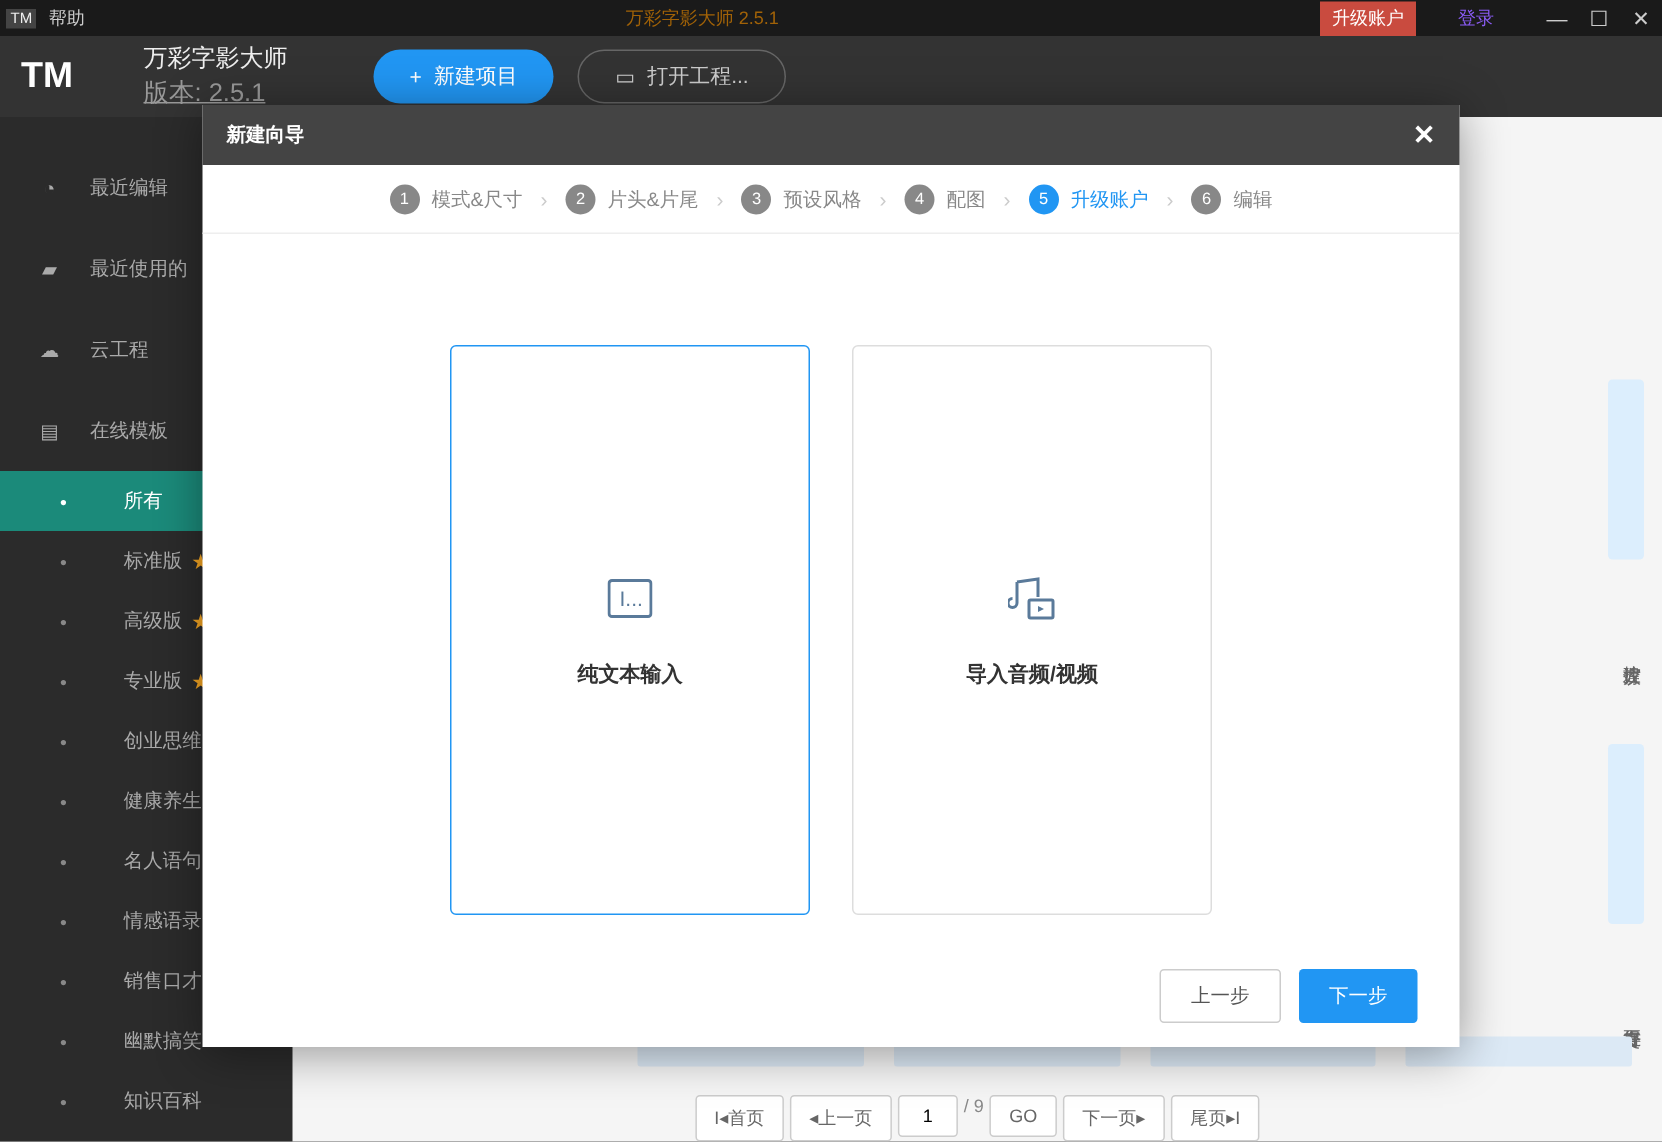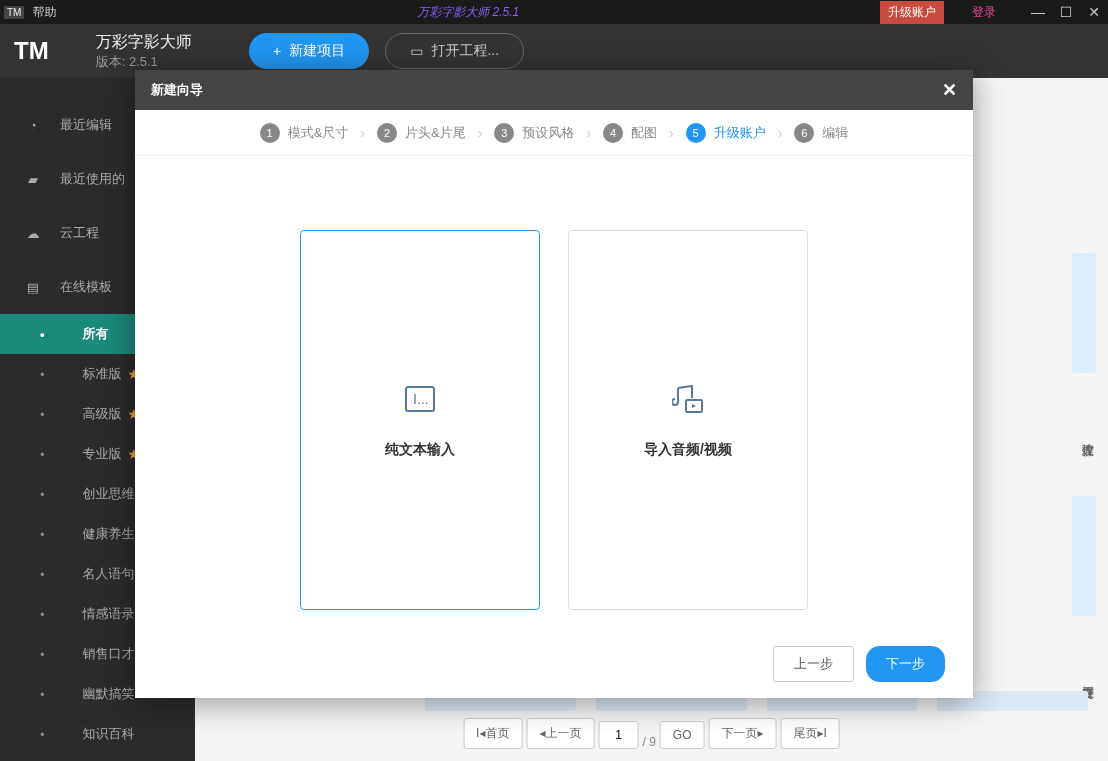--- a/index.html
+++ b/index.html
@@ -2,56 +2,56 @@
 <html><head>
 <meta charset="utf-8">
 <style>
 * { margin: 0; padding: 0; box-sizing: border-box; font-family: "Microsoft YaHei", sans-serif; }
 body { width: 1108px; height: 761px; background: #2b2b2b; overflow: hidden; position: relative; }
 
 
 .titlebar { height: 24px; background: #1a1a1a; display: flex; align-items: center; color: #ccc; font-size: 12px; }
 .titlebar-left { display: flex; align-items: center; gap: 8px; padding-left: 4px; }
 .tm-badge { background: #444; color: #eee; font-size: 10px; padding: 1px 3px; }
-.titlebar-center { flex: 1; text-align: center; color: #8b5cf6; font-style: italic; }
+.titlebar-center { flex: 1; text-align: center; color: #a16207; }
 .titlebar-right { display: flex; align-items: center; gap: 20px; }
 .upgrade-btn { background: #c94b3f; color: #fff; padding: 3px 8px; font-size: 12px; }
-.login-text { color: #ec4899; font-size: 12px; padding: 0 8px; }
+.login-text { color: #8b5cf6; font-size: 12px; padding: 0 8px; }
 .win-controls { display: flex; }
 .win-btn { width: 28px; height: 24px; display: flex; align-items: center; justify-content: center; color: #ccc; font-size: 14px; }
 
 
 .app-header { height: 54px; background: #333; display: flex; align-items: center; padding-left: 14px; }
 .logo-block { display: flex; align-items: center; gap: 12px; width: 195px; }
 .logo-tm { color: #fff; font-size: 24px; font-weight: bold; }
 .logo-text { color: #eee; margin-left: 35px; }
 .logo-title { font-size: 16px; }
-.logo-ver { font-size: 13px; color: #999; }
+.logo-ver { font-size: 17px; color: #999; text-decoration: underline; }
 .header-buttons { display: flex; gap: 16px; padding-left: 40px; }
 .btn-new { background: #2196f3; color: #fff; border: none; border-radius: 20px; padding: 8px 24px; font-size: 14px; display: flex; align-items: center; gap: 8px; }
 .btn-open { background: transparent; color: #ccc; border: 1px solid #666; border-radius: 20px; padding: 8px 24px; font-size: 14px; display: flex; align-items: center; gap: 8px; }
 
 
 .main { display: flex; height: calc(100% - 78px); }
 .sidebar { width: 195px; background: #2b2b2b; padding-top: 20px; }
 .sidebar-item { height: 54px; display: flex; align-items: center; color: #aaa; font-size: 13px; padding-left: 24px; gap: 18px; position: relative; }
 .sidebar-item.sub { padding-left: 40px; height: 40px; }
 .sidebar-item.sub::before { content: "•"; color: #888; margin-right: 20px; }
-.sidebar-item.active { background: #1b8a7a; color: #fff; font-weight: bold; }
+.sidebar-item.active { background: #1b8a7a; color: #fff; }
 .sidebar-item.active::before { color: #fff; }
 .sidebar-icon { width: 18px; height: 18px; display: inline-flex; align-items: center; justify-content: center; }
 .star-badge { position: absolute; right: 55px; color: #f5a623; font-size: 14px; }
 
 .content { flex: 1; background: #f5f5f5; position: relative; }
 .content-strip { position: absolute; right: 12px; top: 175px; width: 24px; bottom: 80px; display: flex; flex-direction: column; justify-content: space-between; }
 .strip-card { width: 24px; height: 120px; background: #dceefd; border-radius: 3px; }
 .strip-text { font-size: 12px; color: #666; writing-mode: vertical-rl; padding: 4px 0; }
 
 
-.pagination { position: absolute; bottom: 12px; left: 50%; transform: translateX(-50%); display: flex; gap: 4px; align-items: flex-end; }
+.pagination { position: absolute; bottom: 0; left: 50%; transform: translateX(-50%); display: flex; gap: 4px; align-items: flex-start; }
 .page-btn { border: 1px solid #ccc; background: #fff; color: #666; font-size: 12px; padding: 6px 12px; border-radius: 3px; }
 .page-input { width: 40px; text-align: center; border: 1px solid #ccc; padding: 6px 4px; font-size: 12px; border-radius: 3px; }
 .page-total { color: #888; font-size: 12px; }
 
 
 .modal-overlay { position: absolute; top: 70px; left: 135px; width: 838px; height: 628px; background: #fff; box-shadow: 0 4px 30px rgba(0,0,0,.4); display: flex; flex-direction: column; }
 .modal-header { height: 40px; background: #444; color: #fff; display: flex; align-items: center; justify-content: space-between; padding: 0 16px; font-size: 13px; font-weight: bold; }
 .modal-close { color: #fff; font-size: 18px; cursor: pointer; font-weight: bold; }
 
 .wizard-steps { height: 46px; border-bottom: 1px solid #eee; display: flex; align-items: center; justify-content: center; gap: 6px; font-size: 13px; }
@@ -62,21 +62,21 @@
 .step-sep { color: #ccc; font-size: 14px; padding: 0 6px; }
 
 .modal-body { flex: 1; display: flex; justify-content: center; align-items: flex-start; gap: 28px; padding-top: 74px; }
 .type-card { width: 240px; height: 380px; border: 1px solid #ddd; border-radius: 4px; display: flex; flex-direction: column; align-items: center; justify-content: center; gap: 24px; cursor: pointer; }
 .type-card.selected { border-color: #2196f3; }
 .type-icon { width: 36px; height: 36px; display: flex; align-items: center; justify-content: center; color: #5a7a9a; }
 .type-label { font-size: 14px; color: #333; font-weight: bold; }
 
 .modal-footer { padding: 16px 28px; display: flex; justify-content: flex-end; gap: 12px; margin-left: 48px; }
 .btn-prev { border: 1px solid #ccc; background: #fff; color: #555; padding: 8px 20px; font-size: 13px; border-radius: 3px; }
-.btn-next { border: none; background: #2196f3; color: #fff; padding: 8px 20px; font-size: 13px; border-radius: 14px; }
+.btn-next { border: none; background: #2196f3; color: #fff; padding: 8px 20px; font-size: 13px; border-radius: 3px; }
 
 .thumb-row { position: absolute; bottom: 50px; left: 230px; right: 20px; height: 20px; display: flex; gap: 20px; }
 .thumb { flex: 1; background: #dce9f5; border-radius: 2px; }
 </style>
 </head>
 <body>
 
 <div class="titlebar">
   <div class="titlebar-left">
     <span class="tm-badge">TM</span>

